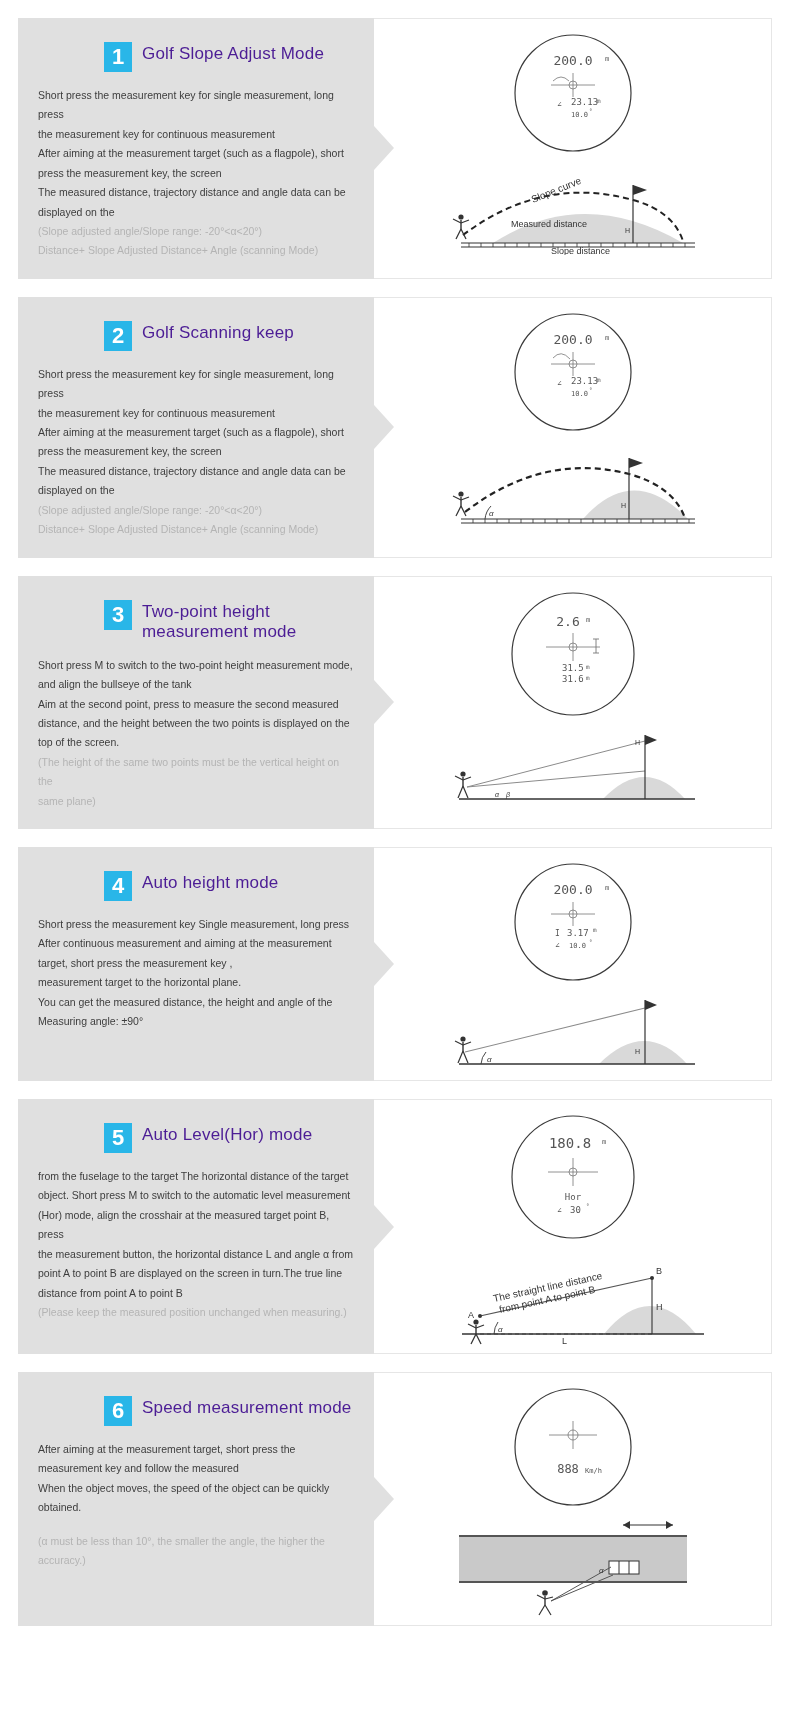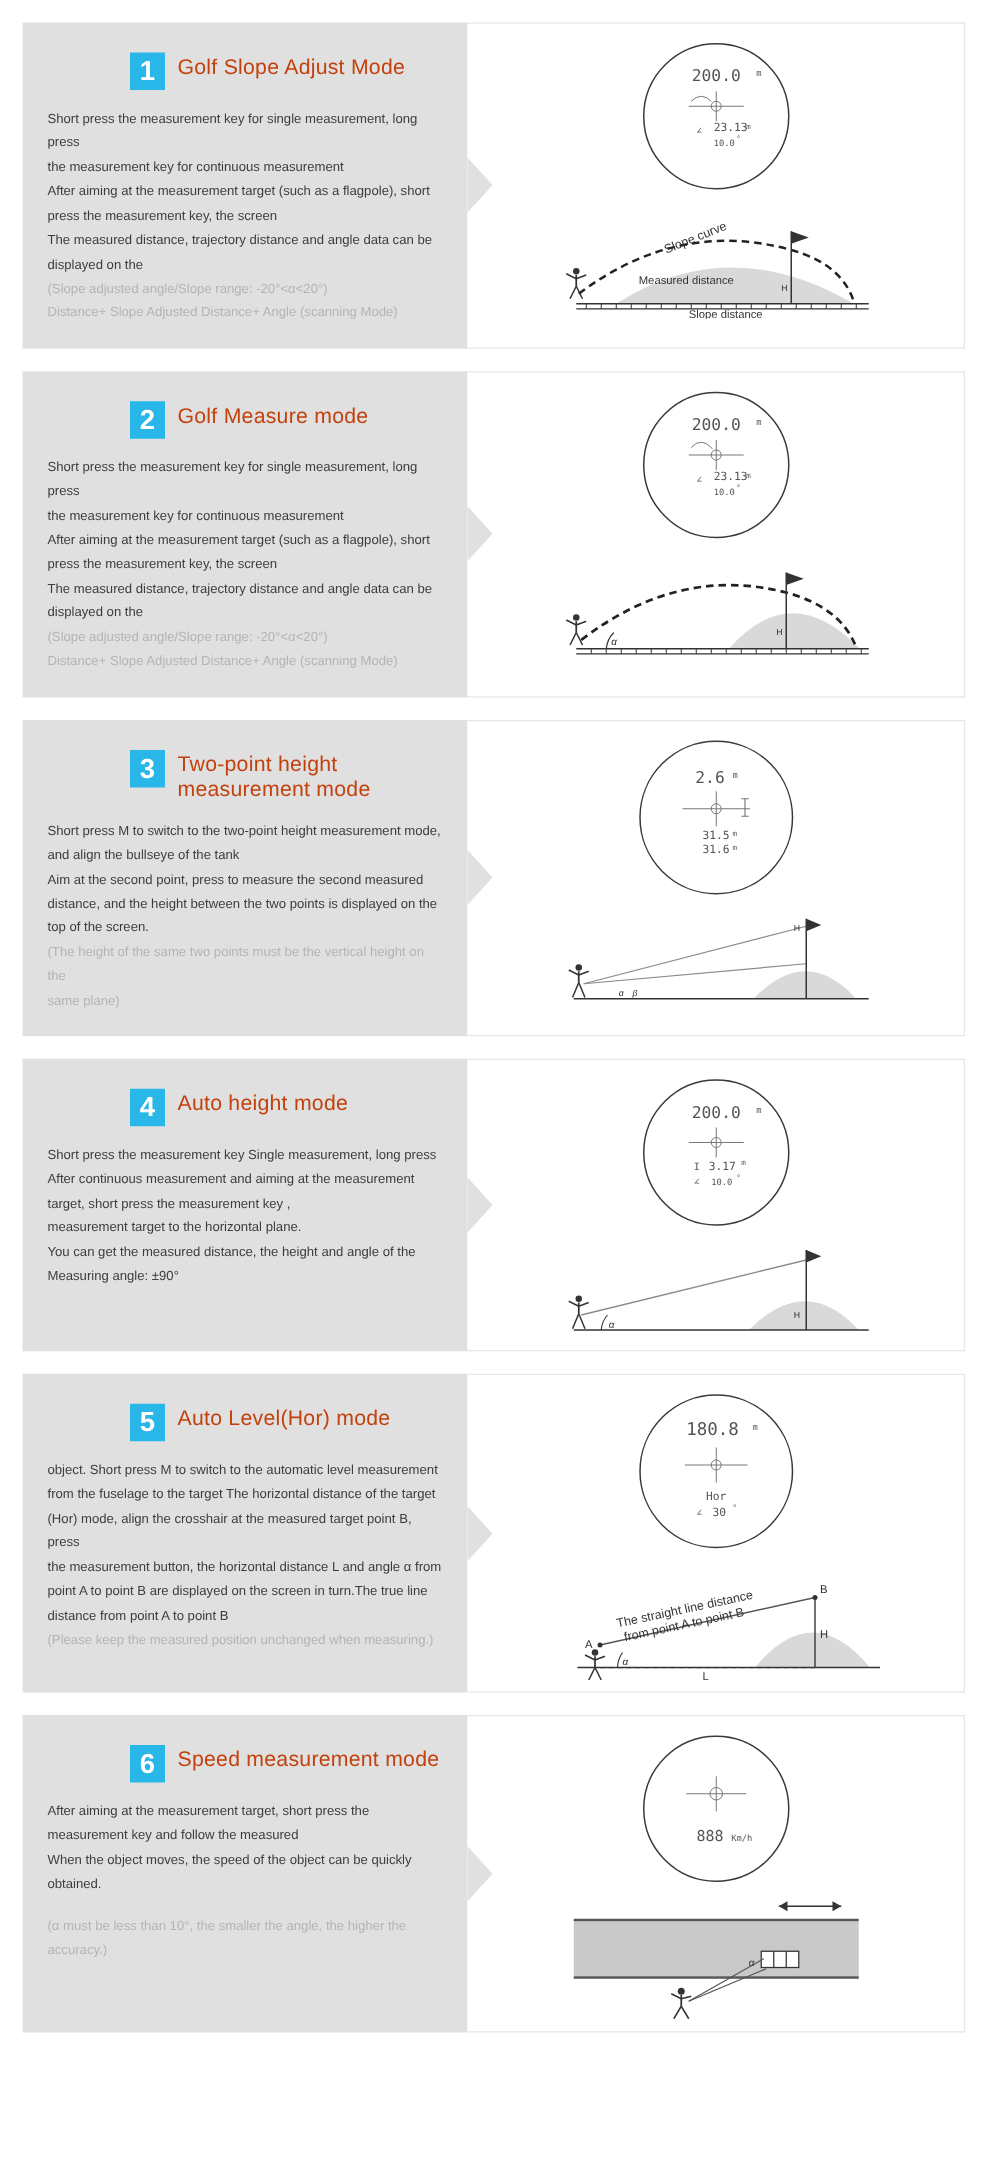--- a/index.html
+++ b/index.html
@@ -53,21 +53,21 @@
     font-size: 22px;
     font-weight: bold;
     line-height: 30px;
     text-align: center;
     flex: 0 0 auto;
     font-family: "Liberation Sans", sans-serif;
   }
   .heading-title {
     margin-left: 10px;
     font-size: 17px;
-    color: #c2410c;
+    color: #4c1d95;
     line-height: 1.18;
     font-weight: normal;
     letter-spacing: .2px;
     padding-top: 2px;
     max-width: 220px;
   }
   .body-lines {
     font-size: 10.5px;
     color: #3d3d3d;
     line-height: 1.85;
@@ -181,21 +181,21 @@
           <text class="sc-label" x="118" y="99" font-size="9">Slope distance</text>
         </svg>
       </div>
     </div>
   </div>
 
   <div class="section">
     <div class="left">
       <div class="heading">
         <div class="num-badge">2</div>
-        <div class="heading-title">Golf Measure mode</div>
+        <div class="heading-title">Golf Scanning keep</div>
       </div>
       <div class="body-lines">
         <div>Short press the measurement key for single measurement, long press</div>
         <div>the measurement key for continuous measurement</div>
         <div>After aiming at the measurement target (such as a flagpole), short</div>
         <div>press the measurement key, the screen</div>
         <div>The measured distance, trajectory distance and angle data can be</div>
         <div>displayed on the</div>
         <div class="muted">(Slope adjusted angle/Slope range: -20°&lt;α&lt;20°)</div>
         <div class="muted">Distance+ Slope Adjusted Distance+ Angle (scanning Mode)</div>
@@ -380,22 +380,22 @@
     </div>
   </div>
 
   <div class="section">
     <div class="left">
       <div class="heading">
         <div class="num-badge">5</div>
         <div class="heading-title">Auto Level(Hor) mode</div>
       </div>
       <div class="body-lines">
+        <div>from the fuselage to the target The horizontal distance of the target</div>
         <div>object. Short press M to switch to the automatic level measurement</div>
-        <div>from the fuselage to the target The horizontal distance of the target</div>
         <div>(Hor) mode, align the crosshair at the measured target point B, press</div>
         <div>the measurement button, the horizontal distance L and angle α from</div>
         <div>point A to point B are displayed on the screen in turn.The true line</div>
         <div>distance from point A to point B</div>
         <div class="muted">(Please keep the measured position unchanged when measuring.)</div>
       </div>
     </div>
     <div class="right">
       <div class="scope-wrap">
         <svg width="126" height="126" viewBox="0 0 126 126">

